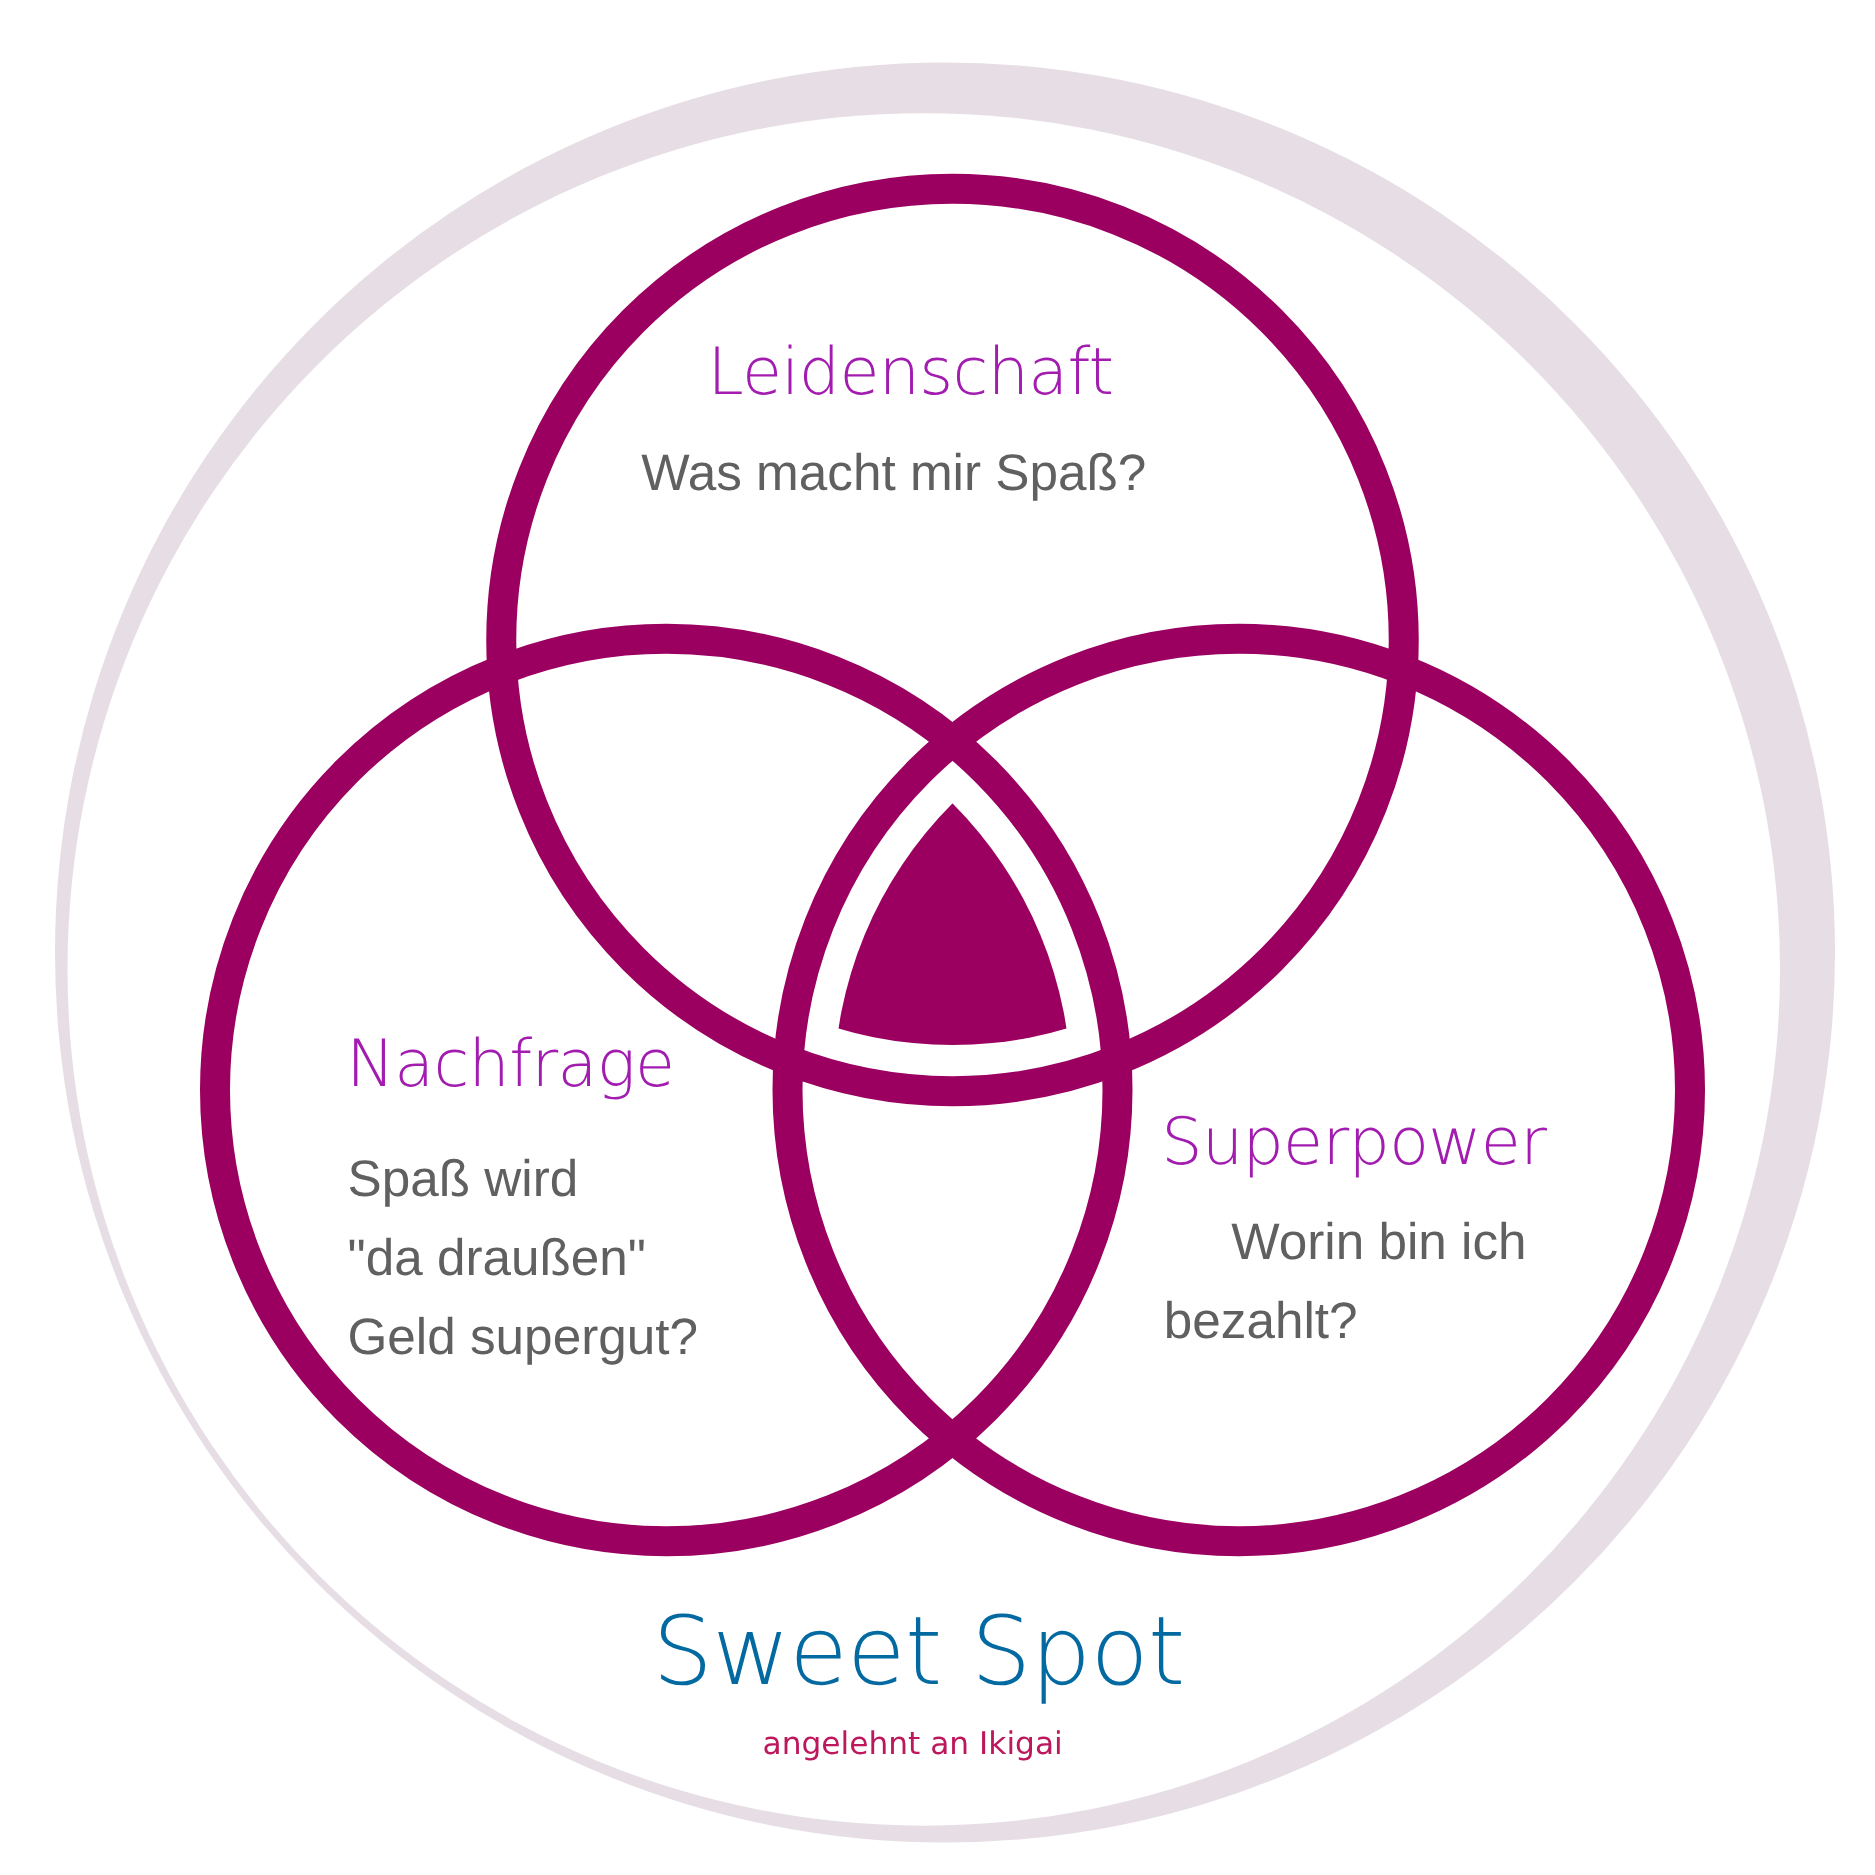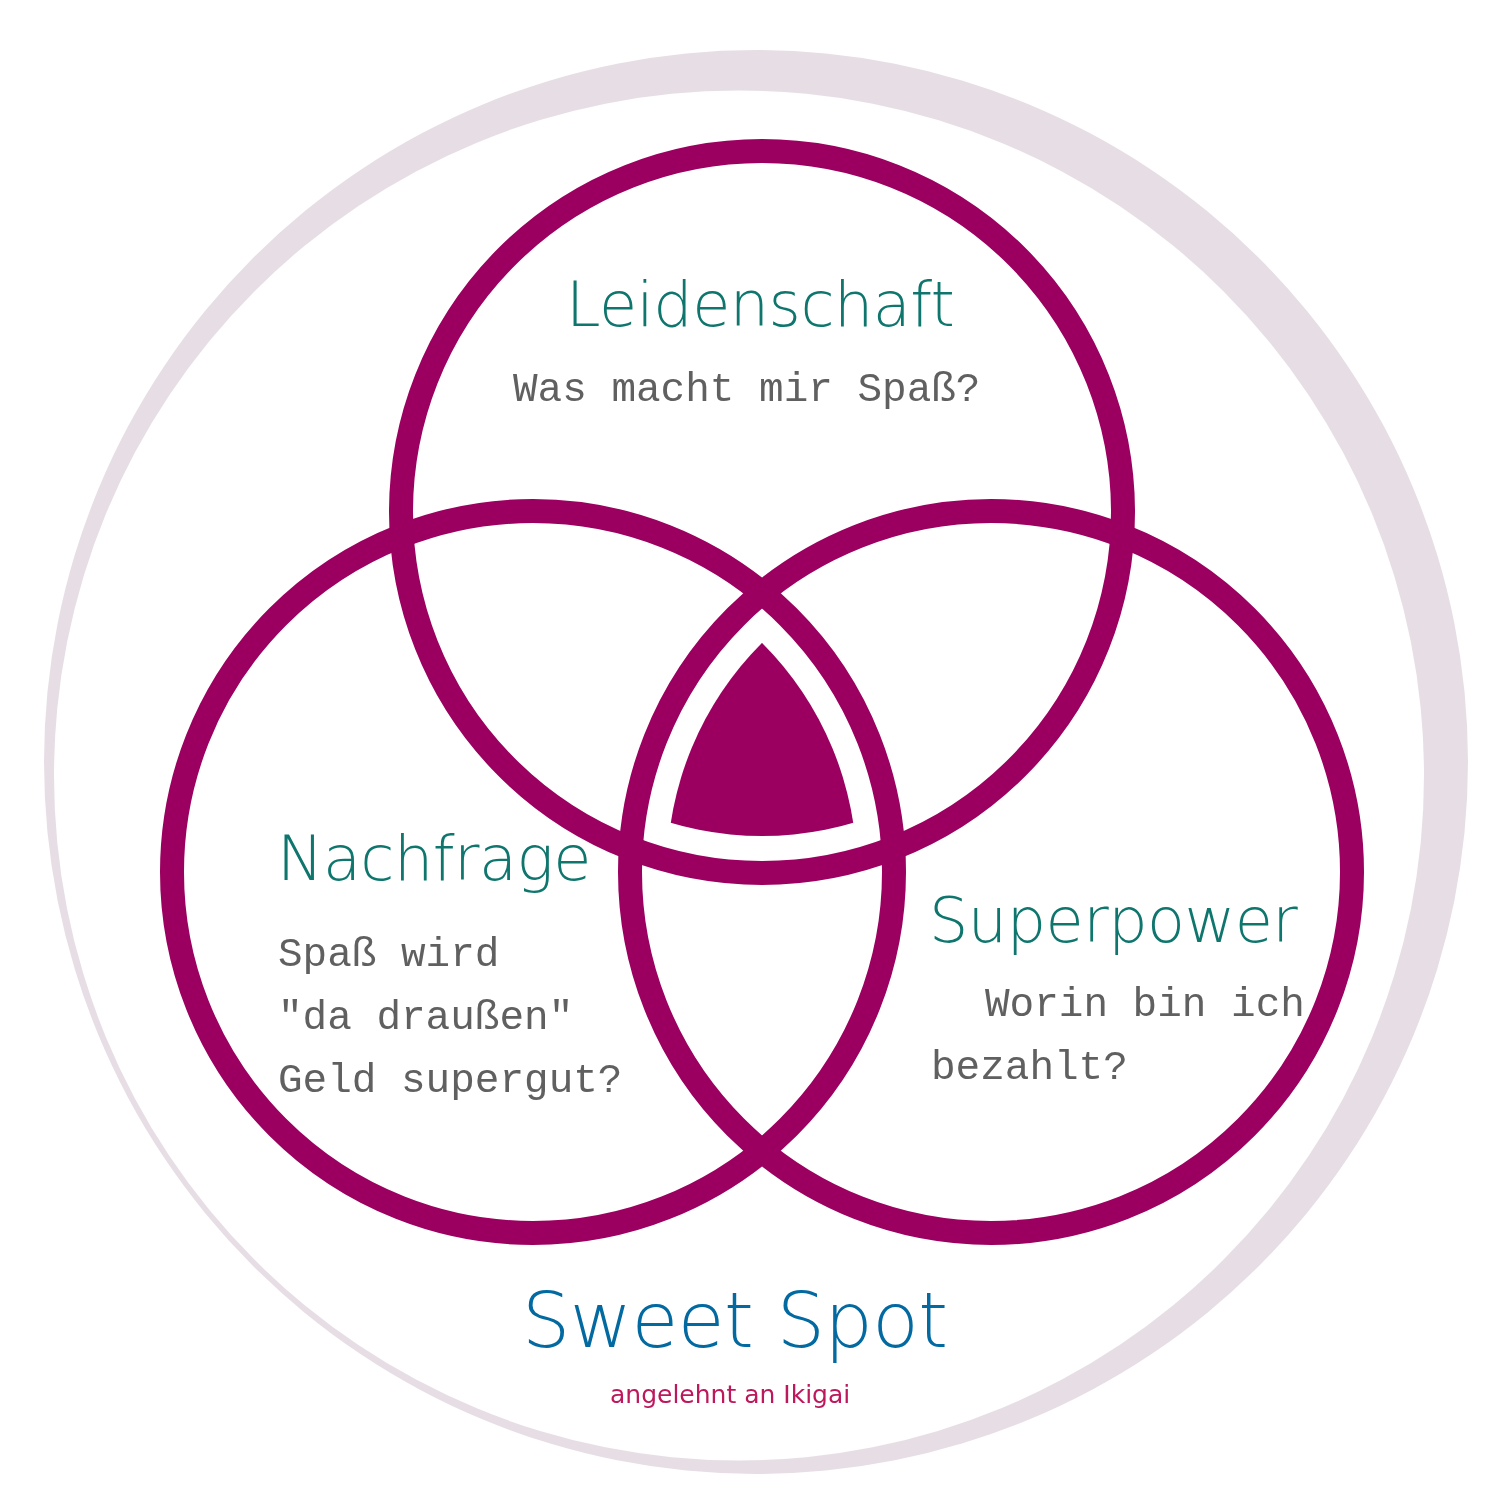--- a/index.html
+++ b/index.html
@@ -1,20 +1,20 @@
 <!DOCTYPE html>
 <html><head>
 <meta charset="utf-8">
 <style>
   html, body { margin: 0; padding: 0; background: #ffffff; }
   body { width: 1500px; height: 1500px; position: relative; overflow: hidden; }
   svg { position: absolute; left: 0; top: 0; }
   .lbl { position: absolute; white-space: nowrap; margin: 0; }
-  .title-blue { color: #0f766e; font-size: 62px; letter-spacing: -0.5px; font-family: "DejaVu Sans", sans-serif; font-weight: 200; }
-  .q { color: #606060; font-size: 41px; line-height: 63px; font-family: Liberation Mono, monospace; margin-top: 12px; }
+  .title-blue { color: #a21caf; font-size: 52px; letter-spacing: -0.5px; font-family: "DejaVu Sans", sans-serif; font-weight: 200; }
+  .q { color: #606060; font-size: 41px; line-height: 63px; font-family: Liberation Sans, sans-serif; }
   .sweet { color: #0369a1; font-size: 76px; font-family: "DejaVu Sans", sans-serif; font-weight: 200; letter-spacing: -0.5px; }
   .credit { color: #be185d; font-size: 25px; font-family: "DejaVu Sans", sans-serif; }
 </style>
 </head>
 <body>
 
 <svg width="1500" height="1500" viewBox="0 0 1500 1500">
   <defs>
     <mask id="crescent-mask">
       <rect x="0" y="0" width="1500" height="1500" fill="white"></rect>

